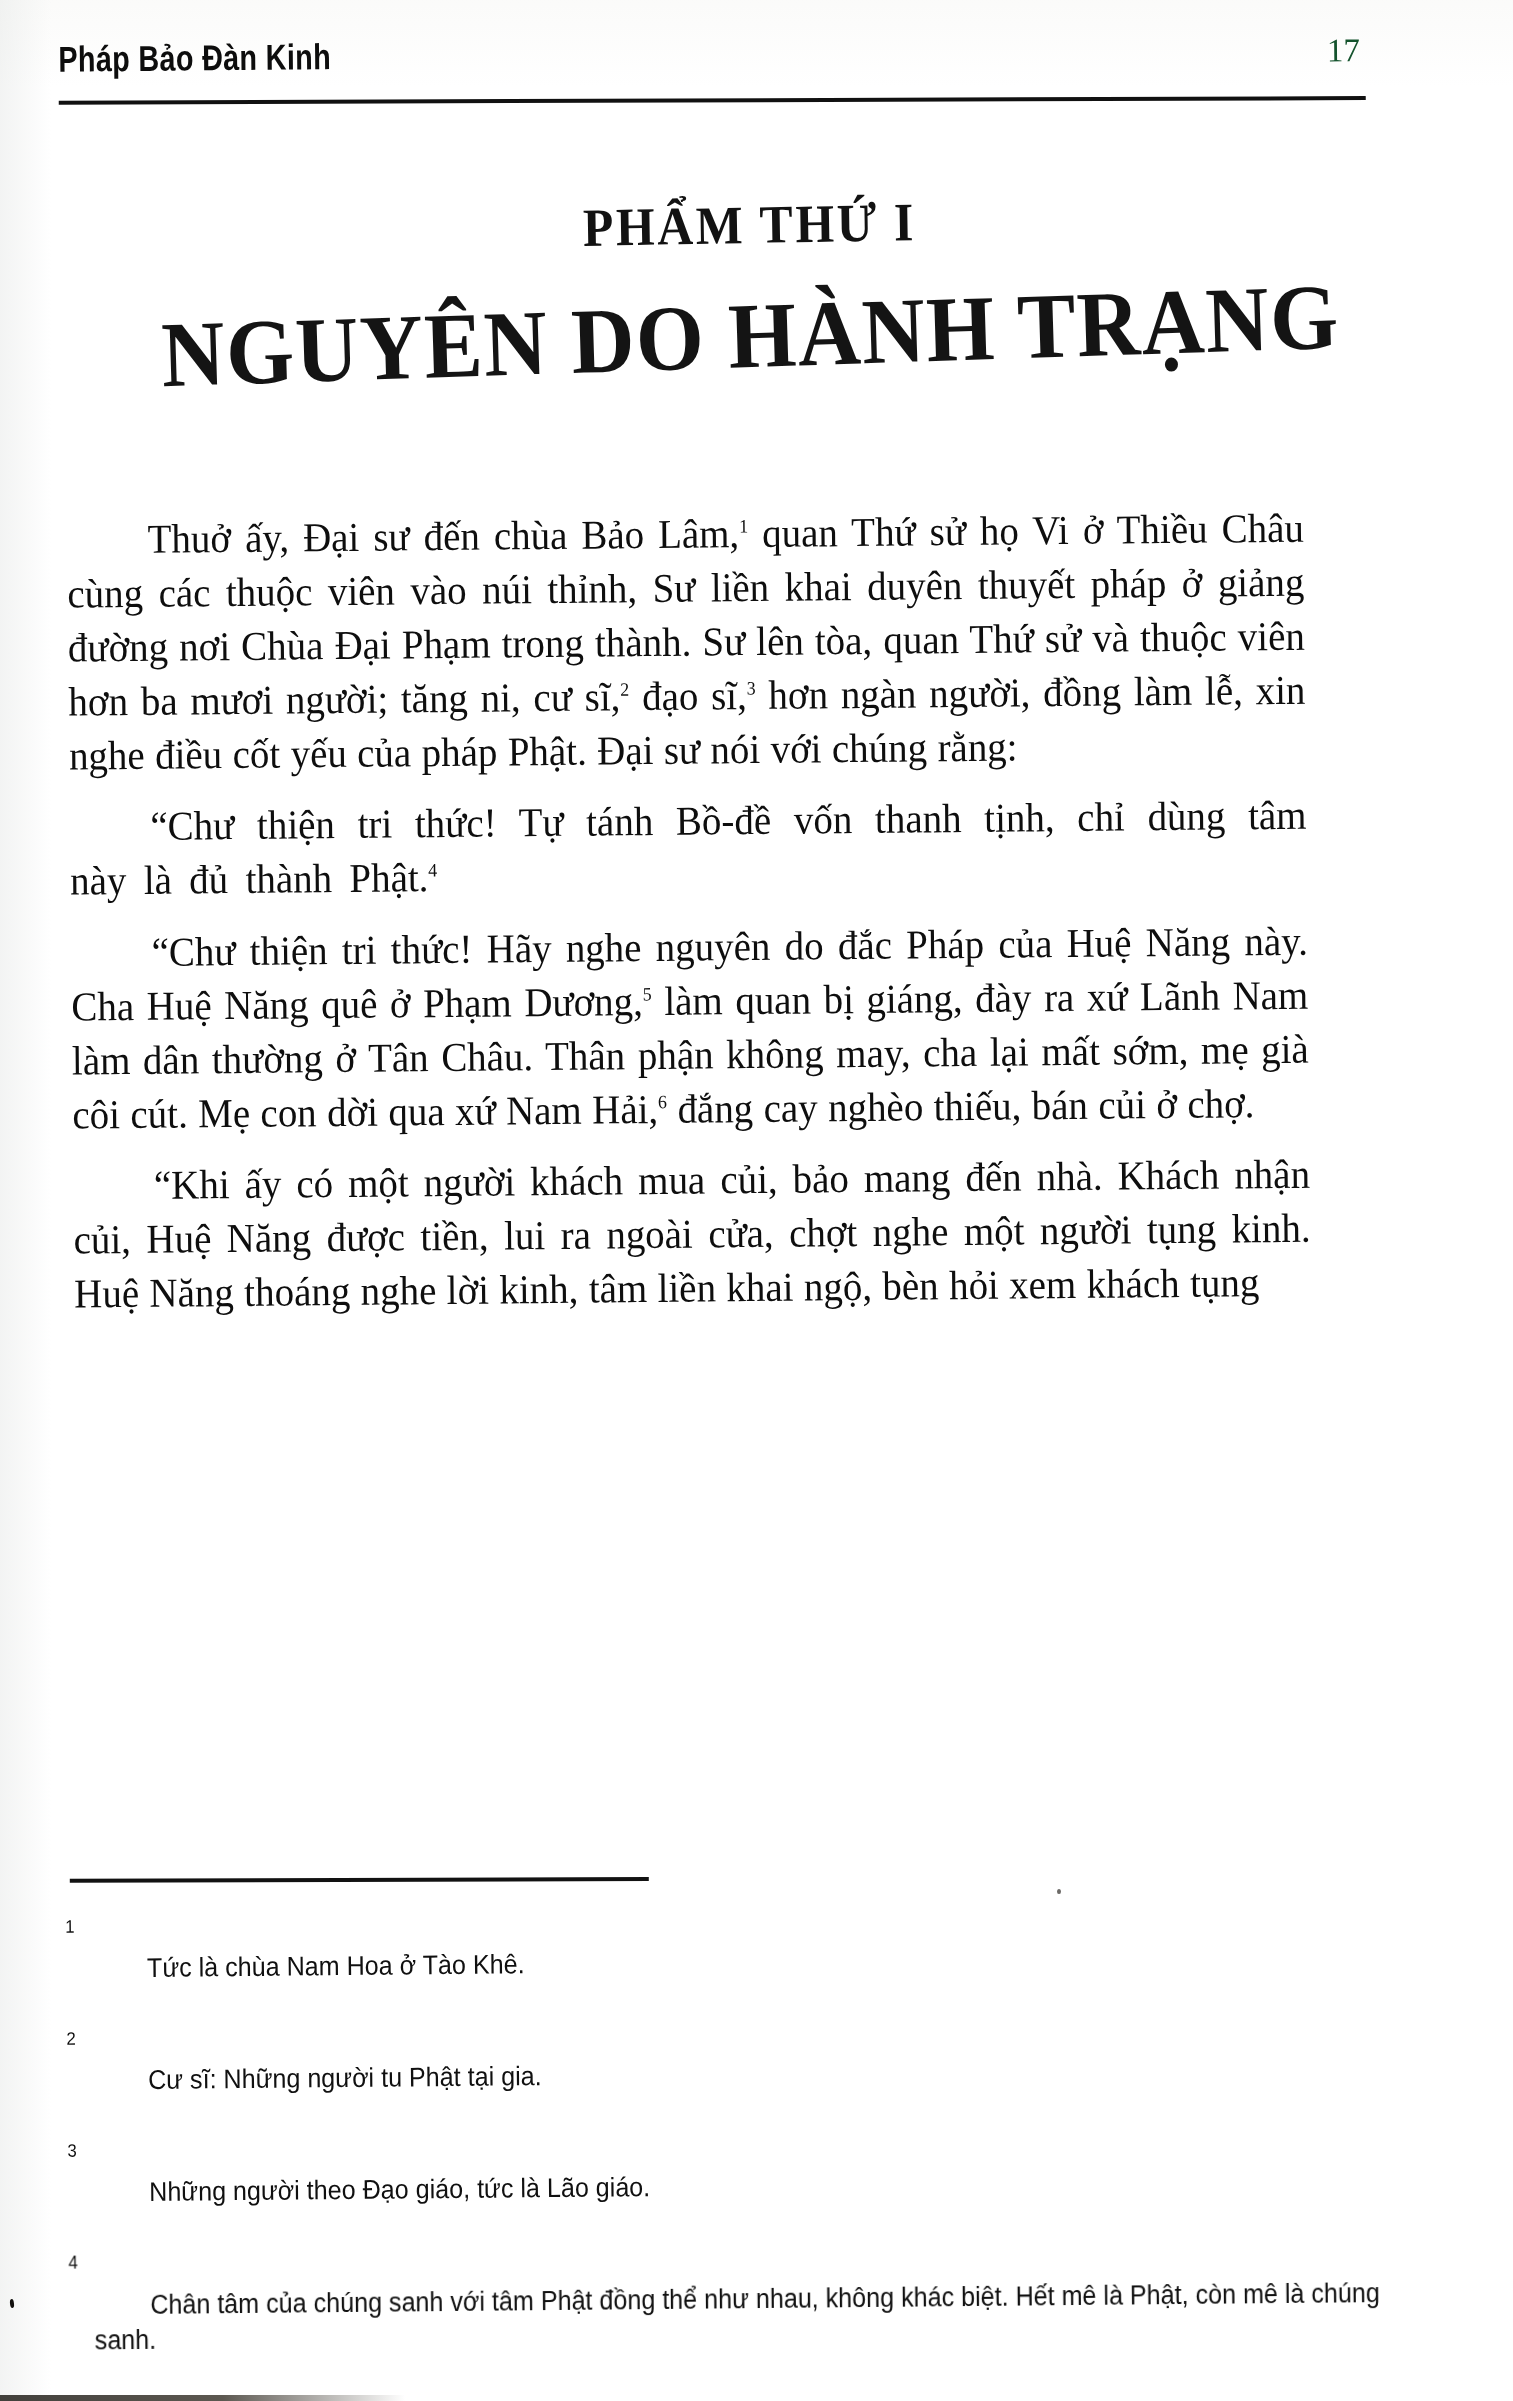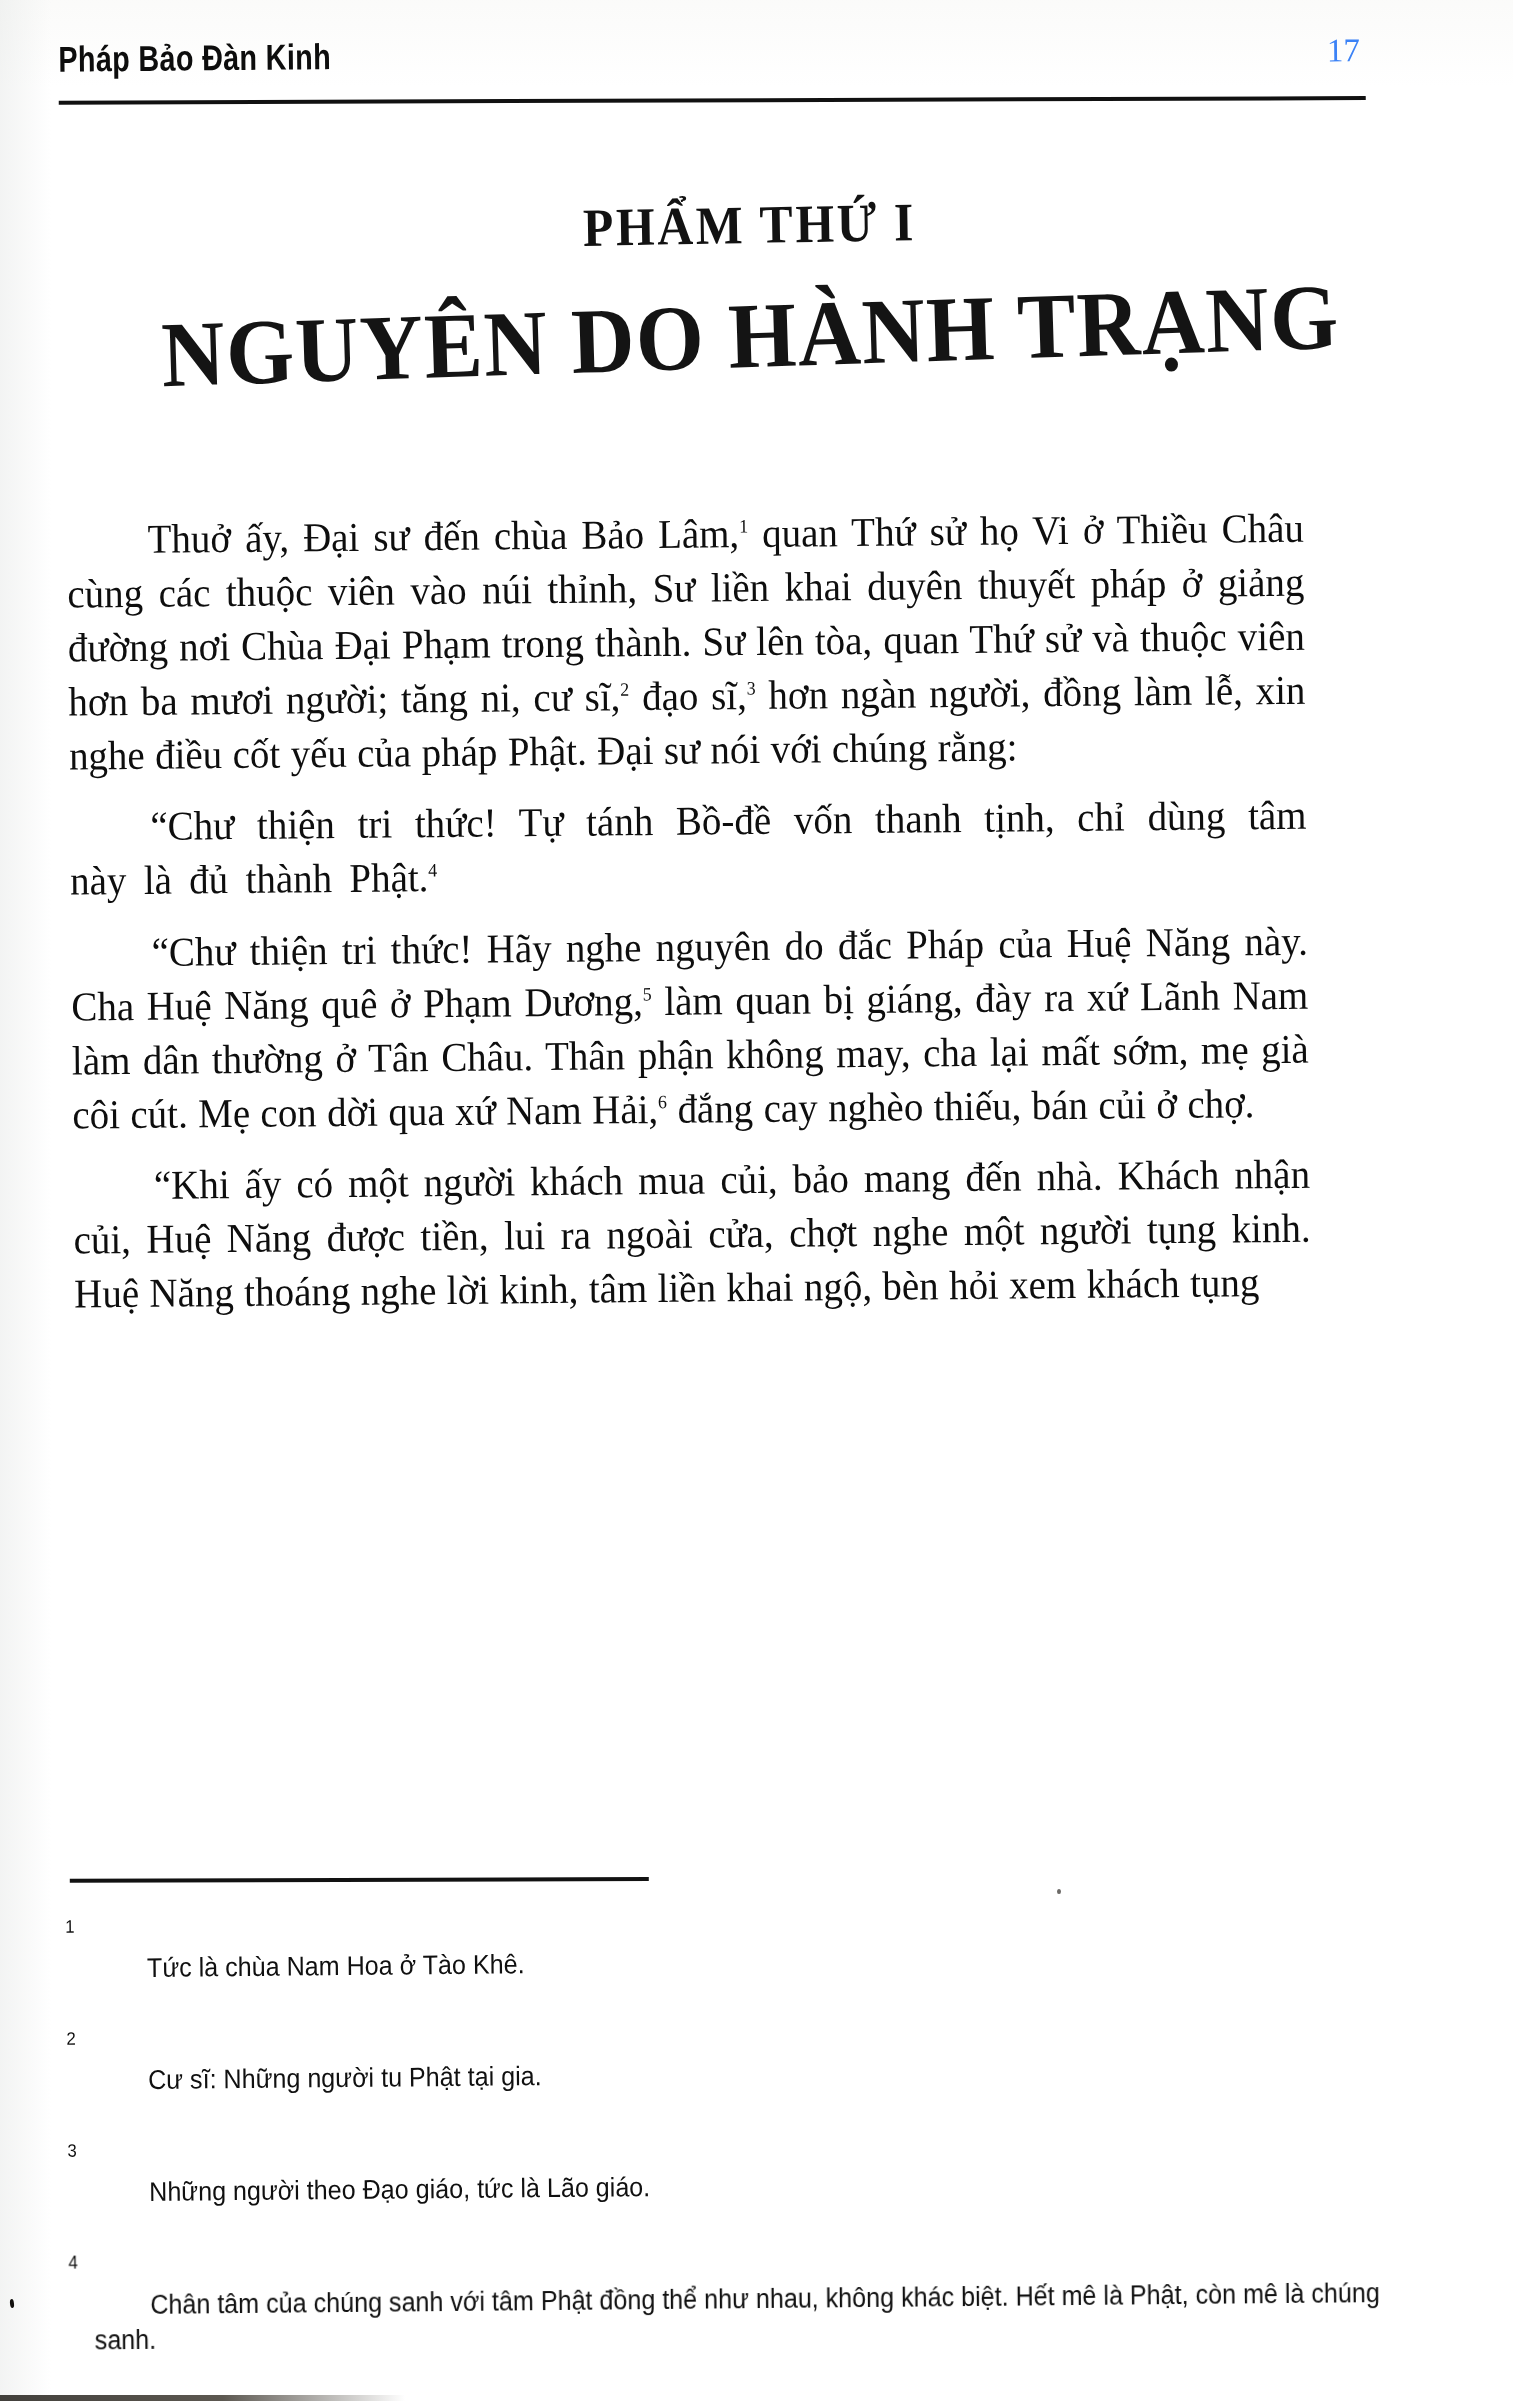--- a/index.html
+++ b/index.html
@@ -90,21 +90,21 @@
     white-space: nowrap;
     color: #0d0d0d;
   }
   #running-head .rh-folio {
     position: absolute;
     right: 14.5px;
     top: 5.8px;
     font-family: "Liberation Serif", "DejaVu Serif", serif;
     font-size: 33px;
     font-weight: 400;
-    color: #3b82f6;
+    color: #14532d;
   }
   #header-rule {
     position: absolute;
     left: 67px;
     top: 94px;
     width: 1307px;
     height: 3.6px;
     background: #111;
     transform: rotate(0.35deg);
     transform-origin: left center;

